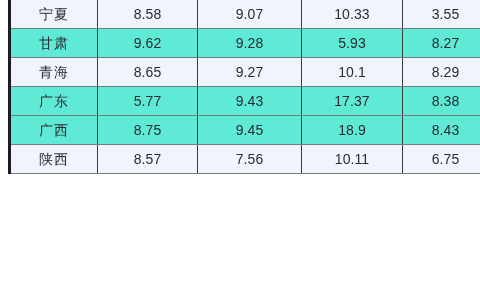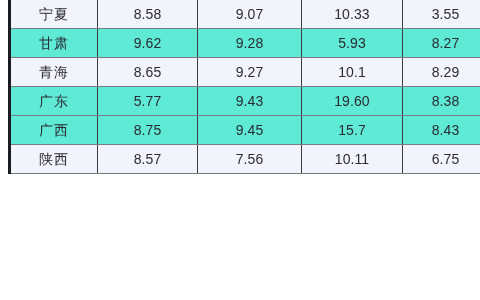--- a/index.html
+++ b/index.html
@@ -113,28 +113,28 @@
             <td class="cell-name">青海</td>
             <td>8.65</td>
             <td>9.27</td>
             <td>10.1</td>
             <td>8.29</td>
           </tr>
           <tr class="row-plain">
             <td class="cell-name">广东</td>
             <td>5.77</td>
             <td>9.43</td>
-            <td>19.60</td>
+            <td>17.37</td>
             <td>8.38</td>
           </tr>
           <tr class="row-plain">
             <td class="cell-name">广西</td>
             <td>8.75</td>
             <td>9.45</td>
-            <td>15.7</td>
+            <td>18.9</td>
             <td>8.43</td>
           </tr>
           <tr class="row-shade">
             <td class="cell-name">陕西</td>
             <td>8.57</td>
             <td>7.56</td>
             <td>10.11</td>
             <td>6.75</td>
           </tr>
         </tbody>

